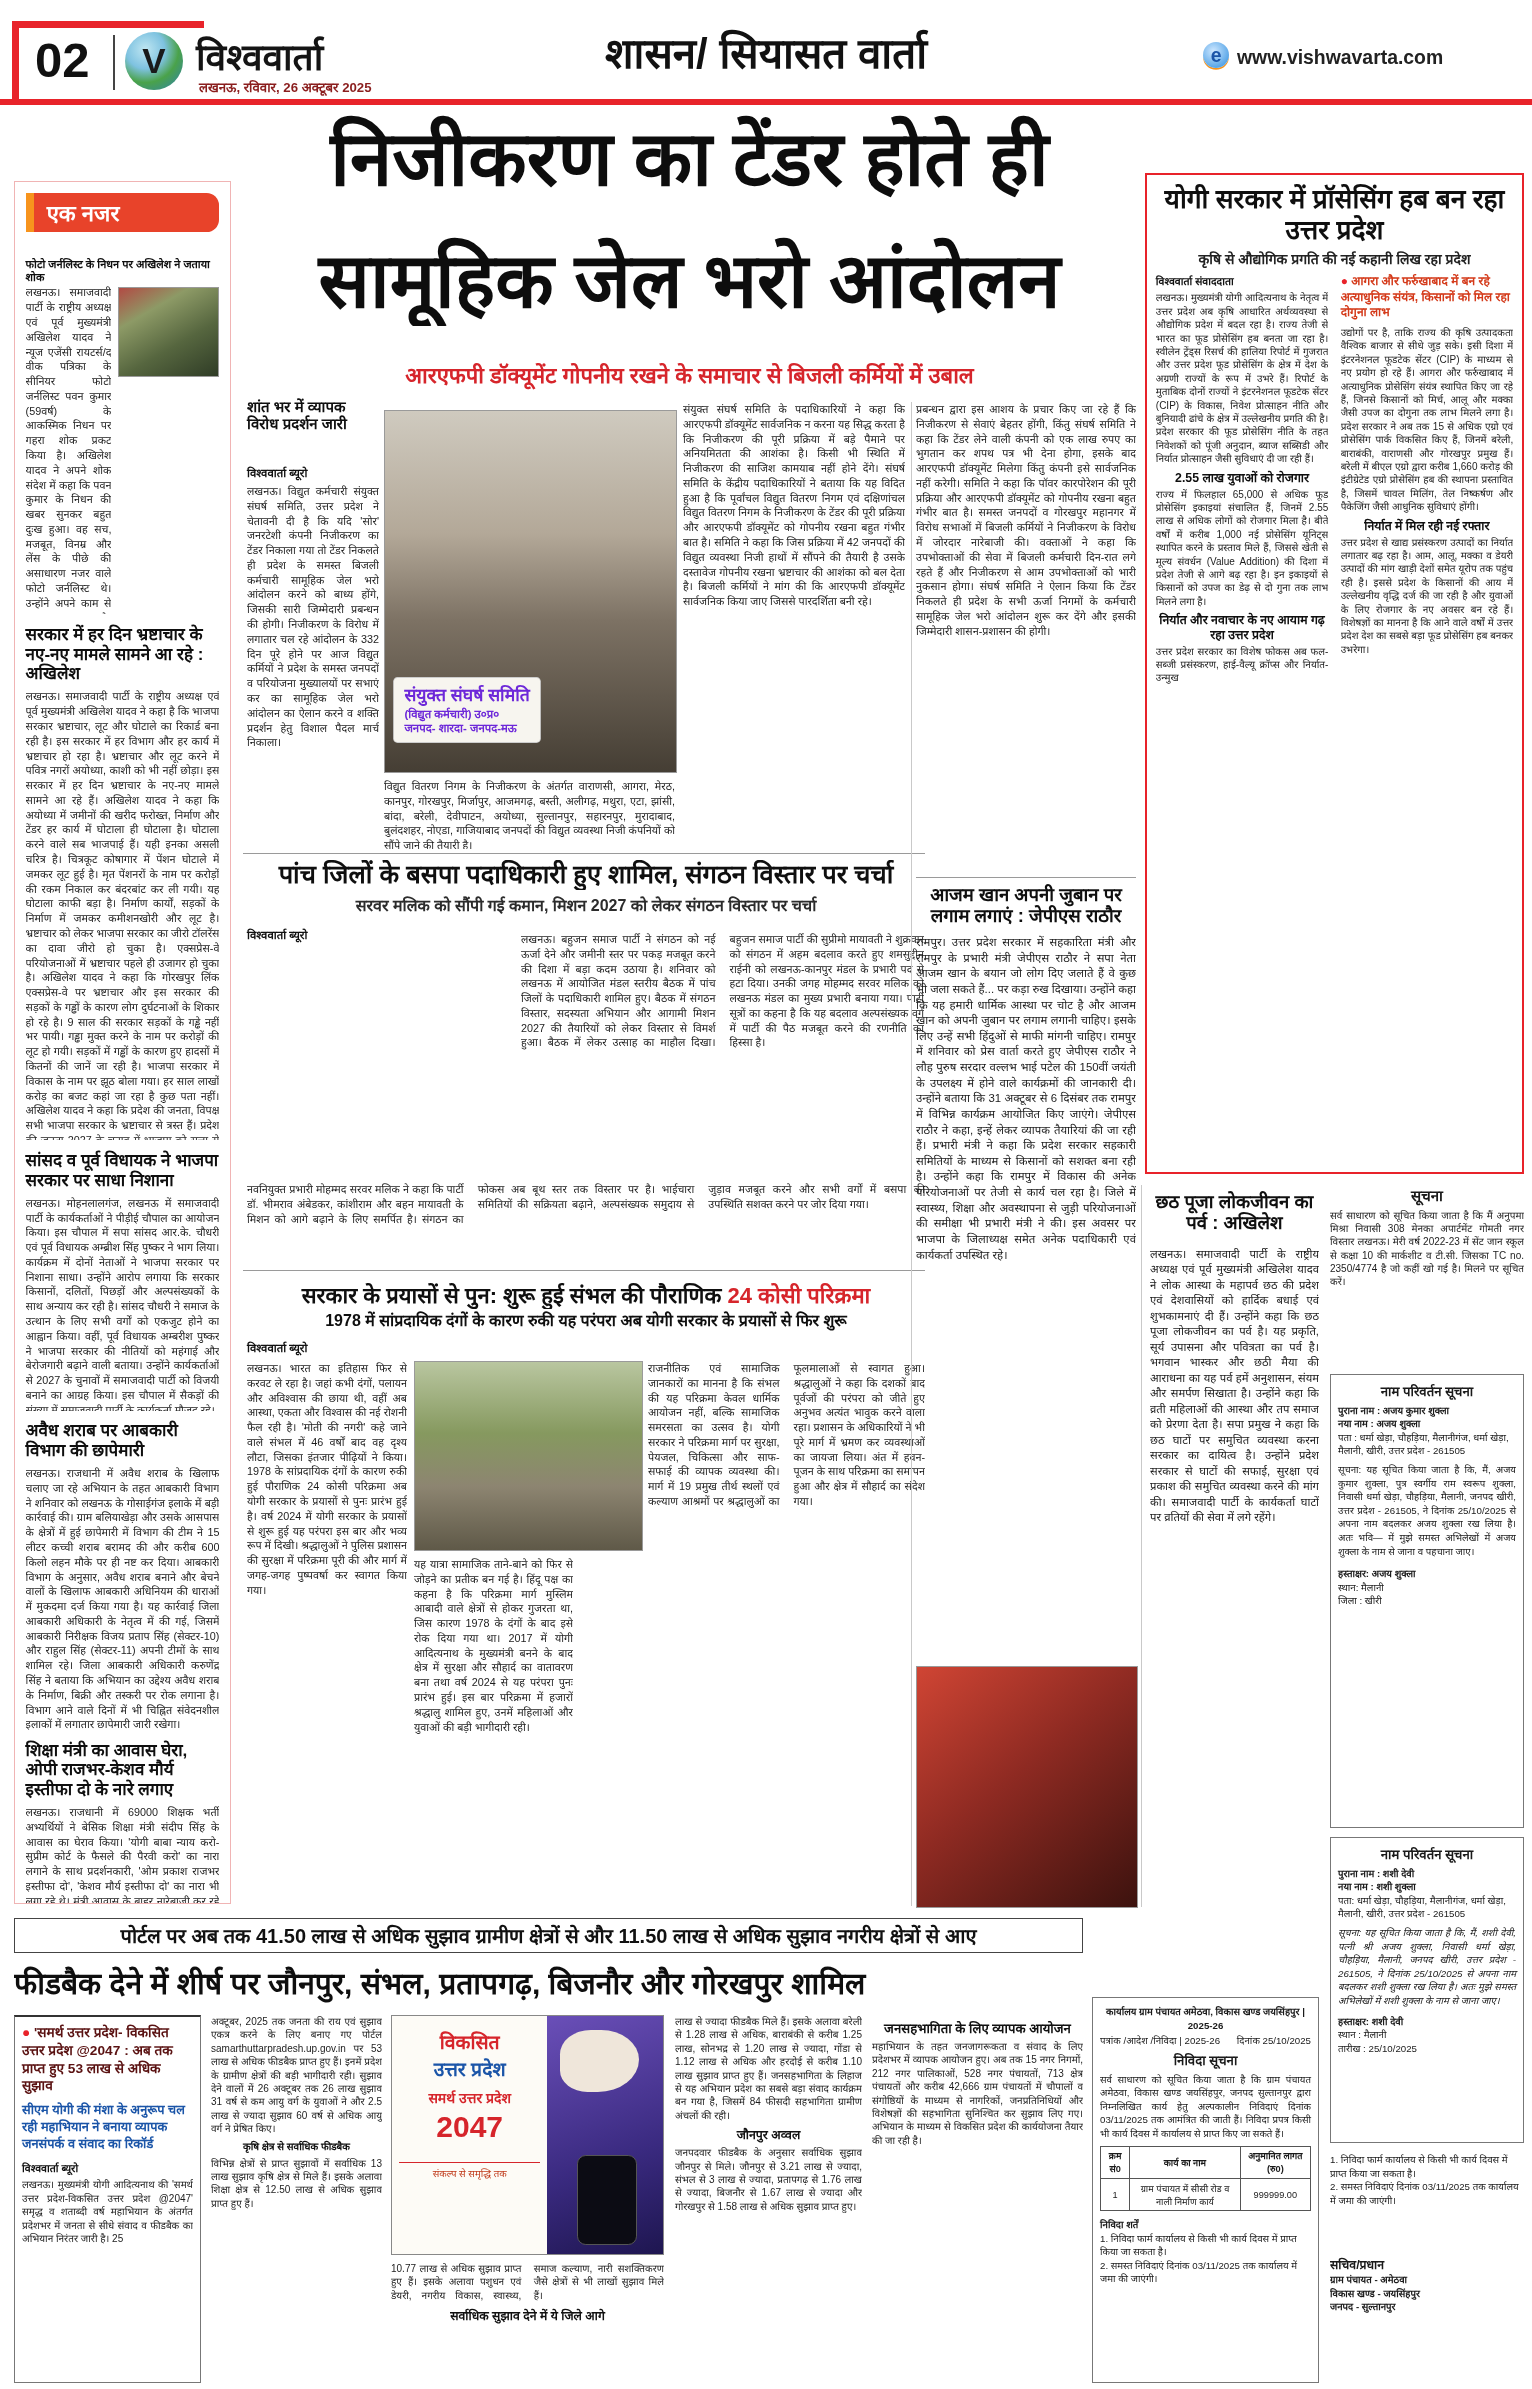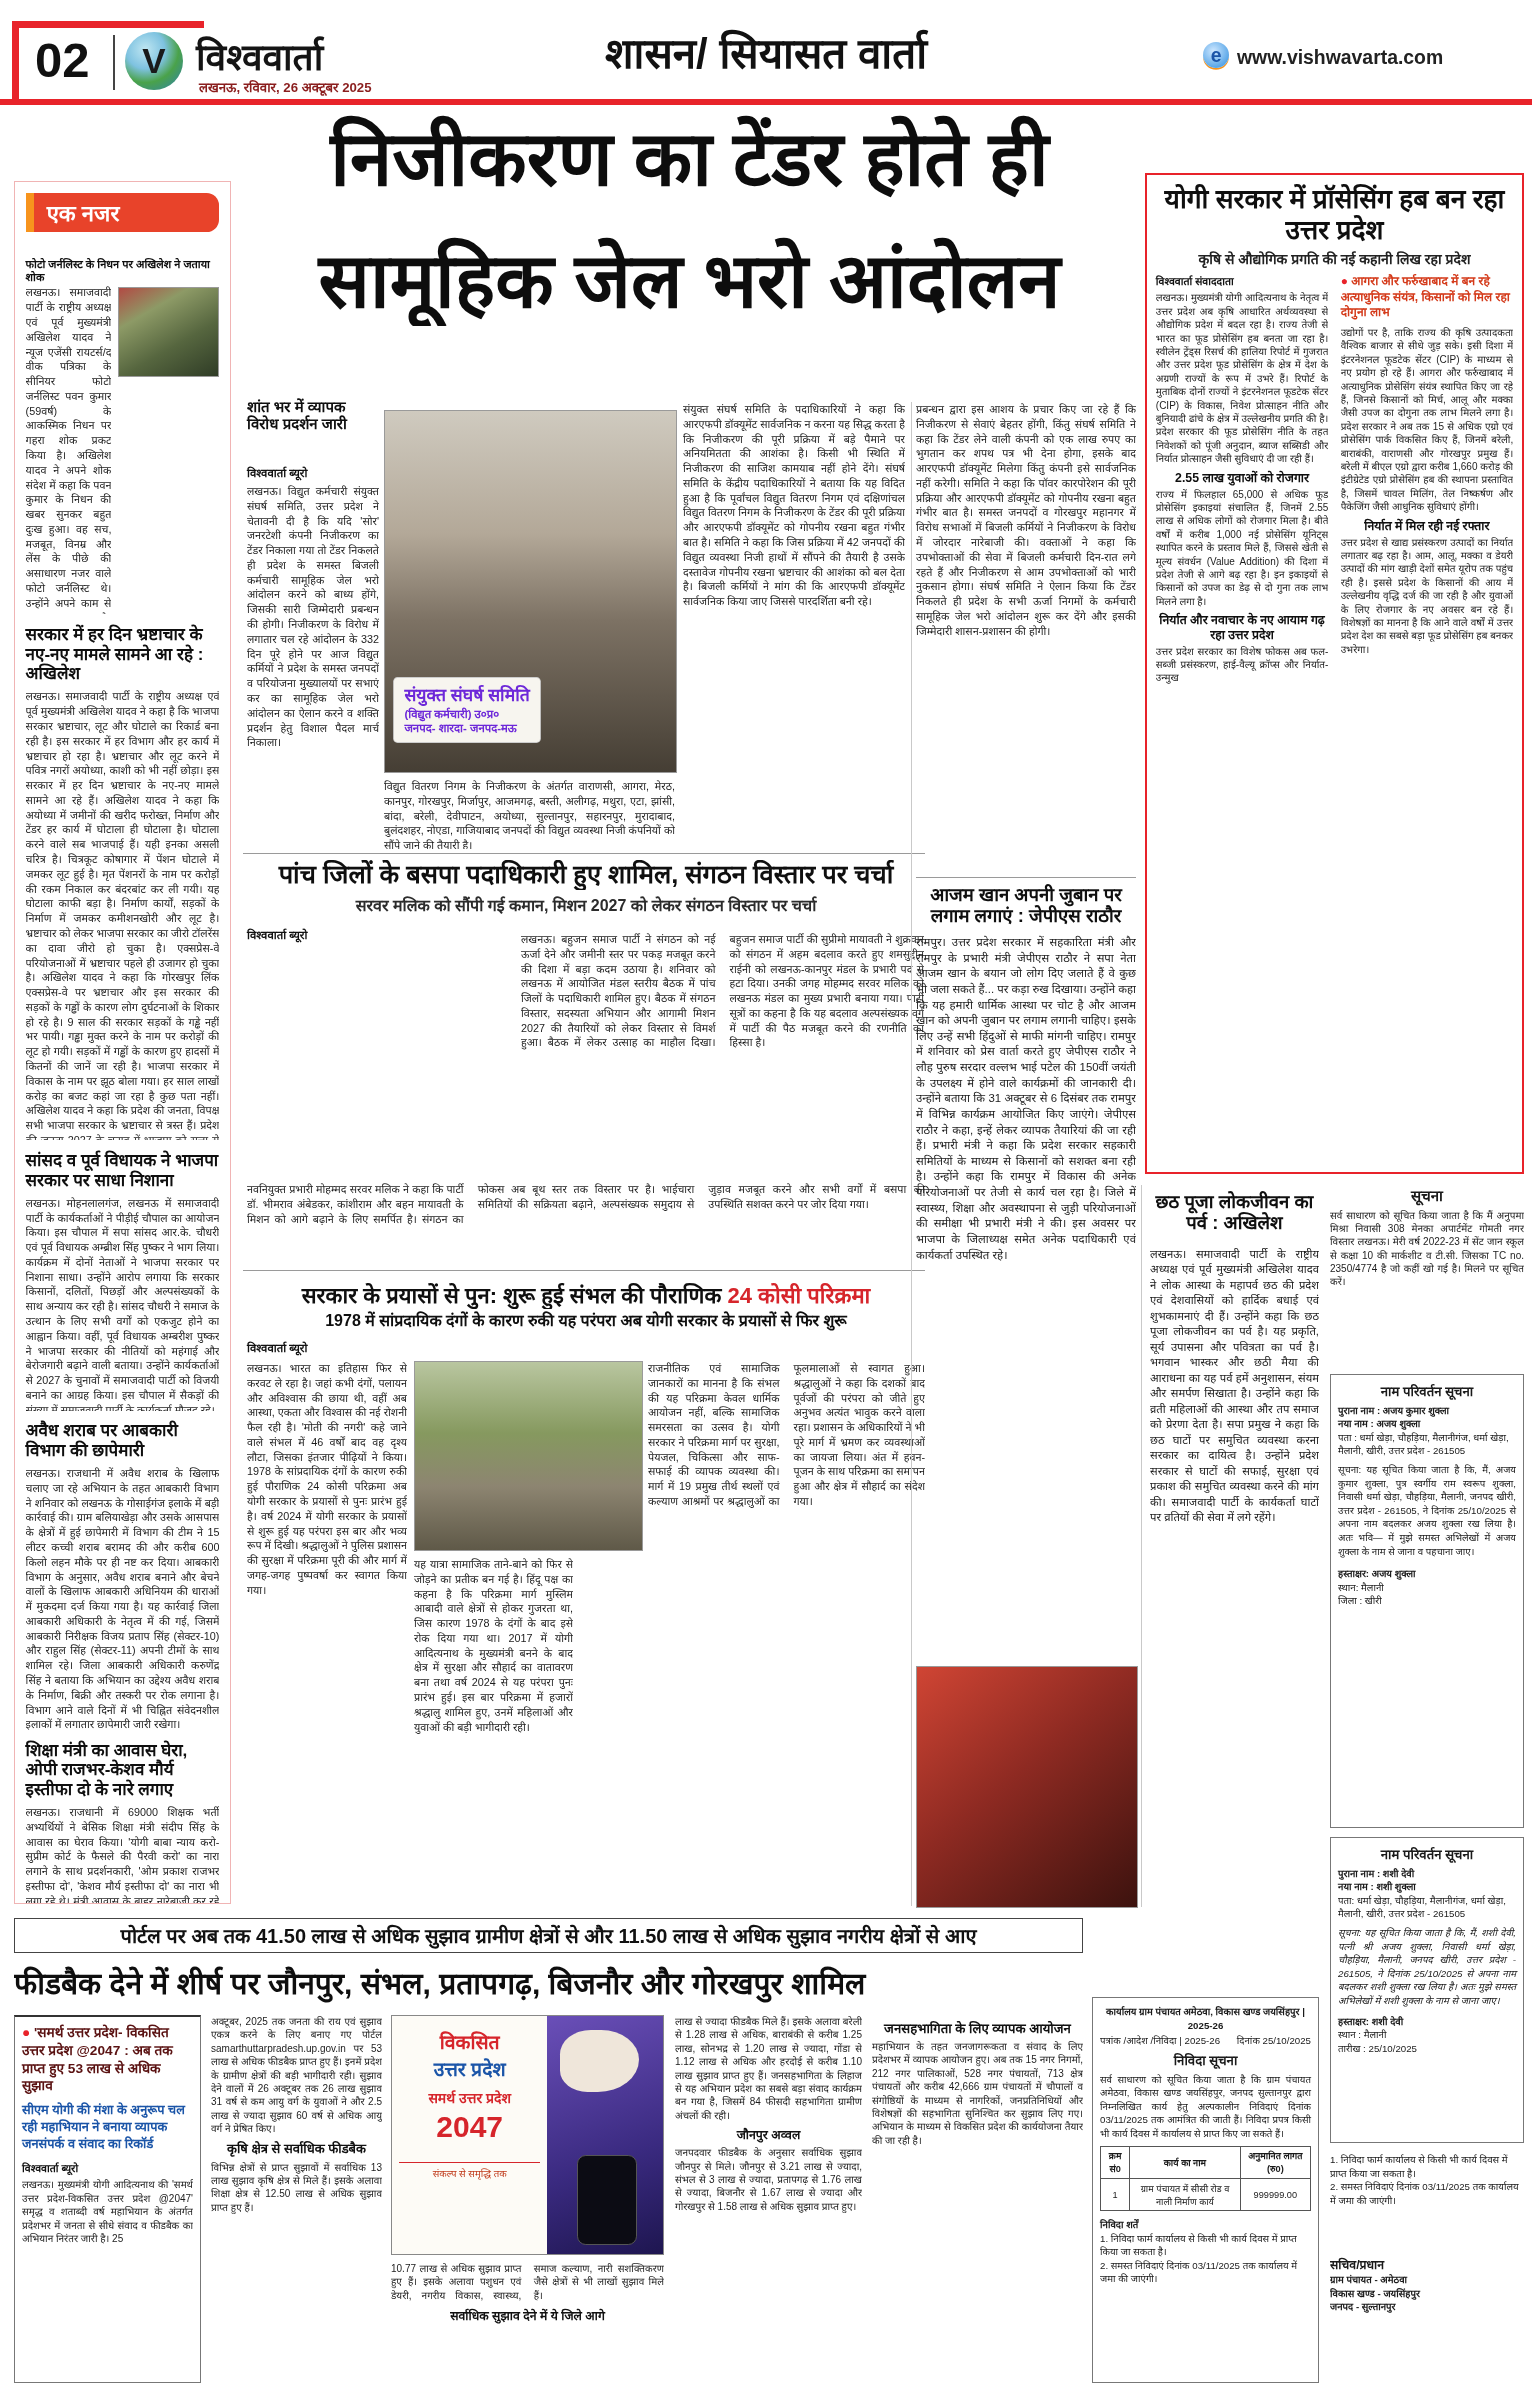--- a/index.html
+++ b/index.html
@@ -89,20 +89,21 @@
     </div>
 
     <div style="margin-top:10.6px;">
       <div class="hl" style="font-size:17px;margin-bottom:5.3px;">शिक्षा मंत्री का आवास घेरा, ओपी राजभर-केशव मौर्य इस्तीफा दो के नारे लगाए</div>
       <div class="bt" style="height:291px;">लखनऊ। राजधानी में 69000 शिक्षक भर्ती अभ्यर्थियों ने बेसिक शिक्षा मंत्री संदीप सिंह के आवास का घेराव किया। 'योगी बाबा न्याय करो- सुप्रीम कोर्ट के फैसले की पैरवी करो' का नारा लगाने के साथ प्रदर्शनकारी, 'ओम प्रकाश राजभर इस्तीफा दो', 'केशव मौर्य इस्तीफा दो' का नारा भी लगा रहे थे। मंत्री आवास के बाहर नारेबाजी कर रहे प्रदर्शनकारियों को हटाने के लिए पहुंची पुलिस की उनसे तीखी नोकझोंक हुई। प्रदर्शनकारी पीछे हटने को तैयार नहीं थे और अपनी मांग पर अड़े थे। करीब आधा घंटा बाद पुलिसकर्मियों ने प्रदर्शनकारियों को जबरन हटा दिया। महिला पुलिसकर्मियों ने महिलाओं को रोक लिया। इस दौरान पुलिस और प्रदर्शनकारियों के बीच धक्का-मुक्की भी हुई। प्रदर्शनकारियों का आरोप है कि सुप्रीम कोर्ट के फैसले के बाद भी सरकार आरक्षित वर्ग के अभ्यर्थियों के साथ न्याय नहीं कर रही है। वहीं 5 जुलाई के सुप्रीम कोर्ट के फैसले का पालन कराने की मांग को लेकर अभ्यर्थी लगातार आंदोलनरत हैं।</div>
     </div>
   </div>
 
   <div class="abs nowrap center" style="left:243px;top:114px;width:893px;font-size:76px;font-weight:800;color:#0d0d0d;line-height:1.18;">निजीकरण का टेंडर होते ही</div>
   <div class="abs nowrap center" style="left:243px;top:236px;width:893px;font-size:76px;font-weight:800;color:#0d0d0d;line-height:1.18;">सामूहिक जेल भरो आंदोलन</div>
+  <div class="abs center" style="left:243px;top:359px;width:893px;font-size:22px;font-weight:bold;color:#d6252b;">आरएफपी डॉक्यूमेंट गोपनीय रखने के समाचार से बिजली कर्मियों में उबाल</div>
 
   <div class="abs hl" style="left:247px;top:398px;width:132px;font-size:15px;">शांत भर में व्यापक विरोध प्रदर्शन जारी</div>
   <div class="abs byline" style="left:247px;top:465px;">विश्ववार्ता ब्यूरो</div>
   <div class="abs bt" style="left:247px;top:484px;width:132px;height:365px;">लखनऊ। विद्युत कर्मचारी संयुक्त संघर्ष समिति, उत्तर प्रदेश ने चेतावनी दी है कि यदि 'सोर' जनरटेशी कंपनी निजीकरण का टेंडर निकाला गया तो टेंडर निकलते ही प्रदेश के समस्त बिजली कर्मचारी सामूहिक जेल भरो आंदोलन करने को बाध्य होंगे, जिसकी सारी जिम्मेदारी प्रबन्धन की होगी। निजीकरण के विरोध में लगातार चल रहे आंदोलन के 332 दिन पूरे होने पर आज विद्युत कर्मियों ने प्रदेश के समस्त जनपदों व परियोजना मुख्यालयों पर सभाएं कर का सामूहिक जेल भरो आंदोलन का ऐलान करने व शक्ति प्रदर्शन हेतु विशाल पैदल मार्च निकाला।</div>
 
   <div class="abs photo ph-protest" style="left:384px;top:410px;width:291px;height:361px;">
     <div class="banner-strip">
       <div style="font-size:17.6px;">संयुक्त संघर्ष समिति</div>
       <div style="font-size:11.4px;">(विद्युत कर्मचारी) उ०प्र०</div>
       <div style="font-size:11.4px;">जनपद- शारदा- जनपद-मऊ</div>
@@ -202,21 +203,21 @@
       <span style="color:#e8232a;">●</span>
       <span>'समर्थ उत्तर प्रदेश- विकसित उत्तर प्रदेश @2047 : अब तक प्राप्त हुए 53 लाख से अधिक सुझाव</span>
     </div>
     <div style="font-size:12.8px;font-weight:bold;color:#1b55a8;line-height:1.3;margin-top:7px;">सीएम योगी की मंशा के अनुरूप चल रही महाभियान ने बनाया व्यापक जनसंपर्क व संवाद का रिकॉर्ड</div>
     <div class="byline" style="margin-top:8.8px;font-size:10.6px;">विश्ववार्ता ब्यूरो</div>
     <div class="bt-sm" style="margin-top:3.5px;">लखनऊ। मुख्यमंत्री योगी आदित्यनाथ की 'समर्थ उत्तर प्रदेश-विकसित उत्तर प्रदेश @2047' समृद्ध व शताब्दी वर्ष महाभियान के अंतर्गत प्रदेशभर में जनता से सीधे संवाद व फीडबैक का अभियान निरंतर जारी है। 25</div>
   </div>
 
   <div class="abs" style="left:211px;top:2015px;width:171px;height:368px;overflow:hidden;">
     <div class="bt-sm">अक्टूबर, 2025 तक जनता की राय एवं सुझाव एकत्र करने के लिए बनाए गए पोर्टल samarthuttarpradesh.up.gov.in पर 53 लाख से अधिक फीडबैक प्राप्त हुए हैं। इनमें प्रदेश के ग्रामीण क्षेत्रों की बड़ी भागीदारी रही। सुझाव देने वालों में 26 अक्टूबर तक 26 लाख सुझाव 31 वर्ष से कम आयु वर्ग के युवाओं ने और 2.5 लाख से ज्यादा सुझाव 60 वर्ष से अधिक आयु वर्ग ने प्रेषित किए।</div>
-    <div class="subhead-c" style="font-size:13px;">कृषि क्षेत्र से सर्वाधिक फीडबैक</div>
+    <div class="subhead-c" style="font-size:10px;">कृषि क्षेत्र से सर्वाधिक फीडबैक</div>
     <div class="bt-sm">विभिन्न क्षेत्रों से प्राप्त सुझावों में सर्वाधिक 13 लाख सुझाव कृषि क्षेत्र से मिले हैं। इसके अलावा शिक्षा क्षेत्र से 12.50 लाख से अधिक सुझाव प्राप्त हुए हैं।</div>
   </div>
 
   <div class="abs" style="left:391px;top:2015px;width:273px;height:240px;border:0.9px solid #888;display:flex;box-sizing:border-box;overflow:hidden;">
     <div style="width:55%;background:#fdfbf6;padding:12.3px 7px;text-align:center;">
       <div style="color:#d6252b;font-weight:800;font-size:19.4px;">विकसित</div>
       <div style="color:#1b55a8;font-weight:800;font-size:19.4px;">उत्तर प्रदेश</div>
       <div style="color:#d6252b;font-weight:bold;font-size:14px;margin-top:5.3px;">समर्थ उत्तर प्रदेश</div>
       <div style="color:#d6252b;font-weight:800;font-size:30px;margin-top:3.5px;">2047</div>
       <div style="color:#c03a1a;font-size:9.7px;margin-top:18px;border-top:0.9px solid #d6252b;padding-top:3.5px;">संकल्प से समृद्धि तक</div>

